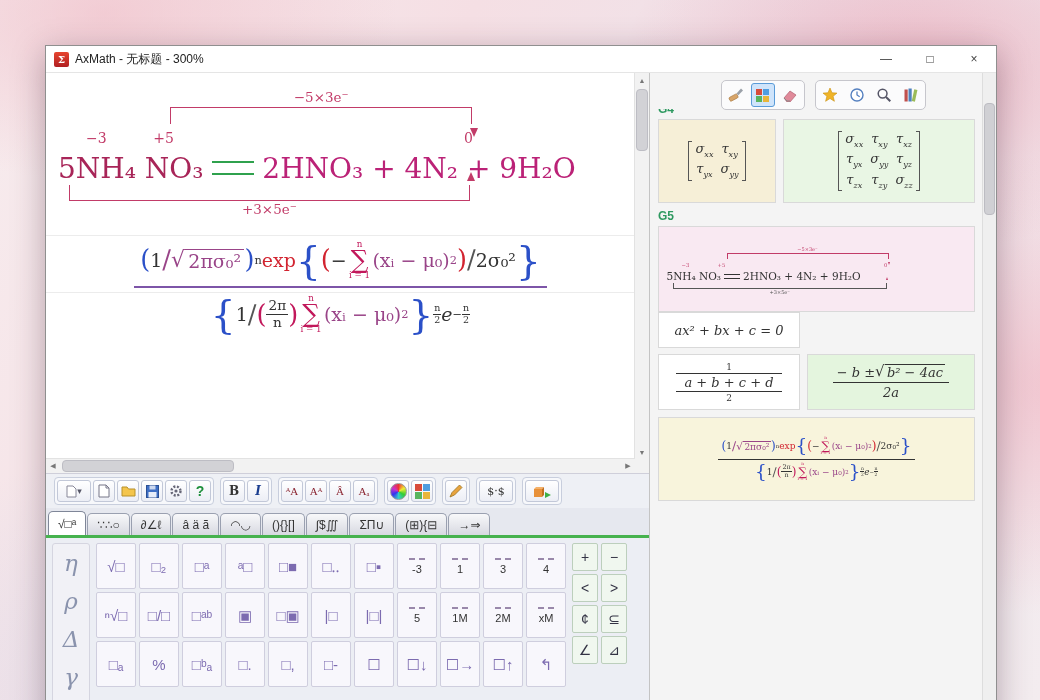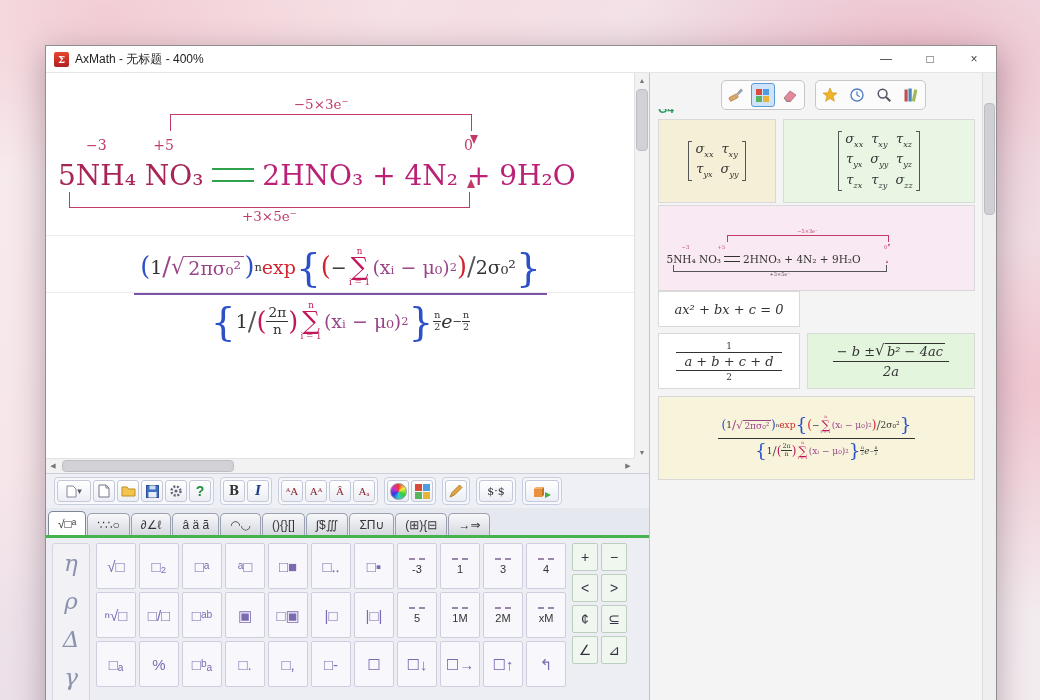--- a/index.html
+++ b/index.html
@@ -31,21 +31,21 @@
   .vscroll{position:absolute;top:0;right:0;bottom:14px;width:14px;background:#f2f2f2;border-left:1px solid #e2e2e2;display:flex;flex-direction:column;align-items:center}
   .hscroll{position:absolute;left:0;right:14px;bottom:0;height:14px;background:#f2f2f2;border-top:1px solid #e2e2e2;display:flex;align-items:center}
   .scr-arrow{color:#777;font-size:7px;width:14px;height:14px;display:flex;align-items:center;justify-content:center;flex:0 0 auto}
   .v-thumb{width:10px;height:60px;background:#d2d2d6;border:1px solid #bdbdc4;border-radius:4px;margin-top:2px}
   .h-thumb{height:10px;width:170px;background:#d2d2d6;border:1px solid #bdbdc4;border-radius:4px;margin-left:2px}
   .hscroll .spacer,.vscroll .spacer{flex:1}
   .scroll-corner{position:absolute;right:0;bottom:0;width:14px;height:14px;background:#f2f2f2}
   
   .chem{position:relative;display:inline-block;font-family:"DejaVu Serif","Liberation Serif",serif;white-space:nowrap}
   .chem-label{font-size:.48em;color:#c23b68;text-align:center;line-height:1.1}
-  .chem-label.top{margin:11px 26% .1em 20%}
+  .chem-label.top{margin:4px 26% .1em 20%}
   .chem-label.bottom{margin:.1em 26.5% 0 2%}
   .chem-bracket{position:relative;height:.55em}
   .chem-bracket.top{margin:0 26% 0 20%;border:.06em solid #c23b68;border-bottom:none}
   .chem-bracket.top::after{content:"";position:absolute;right:-.22em;bottom:-.62em;border:.17em solid transparent;border-top:.34em solid #c23b68}
   .chem-bracket.bottom{margin:0 26.5% 0 2%;border:.06em solid #c23b68;border-top:none}
   .chem-bracket.bottom::after{content:"";position:absolute;right:-.22em;top:-.62em;border:.17em solid transparent;border-bottom:.34em solid #c23b68}
   .chem-main{position:relative;padding-top:1.05em;font-size:1em;line-height:1.15}
   .ox{position:absolute;top:.45em;font-size:.5em;color:#c23b68}
   .ox-left{left:5%}.ox-mid{left:17%}.ox-right{left:72.5%}
   .chem-lhs{color:#a82558}
@@ -140,21 +140,21 @@
   .brace-box{display:inline-flex;flex-direction:column;align-items:center;font-size:9px;color:#333}
   .brace-box .b-body{font-style:italic;font-size:13px;border-top:1px solid #333;border-bottom:1px solid #333;padding:1px 8px;margin:1px 0}
 </style>
 </head>
 <body>
 
 <div class="window">
 
   <div class="titlebar">
     <div class="app-icon">Σ</div>
-    <span class="title-text">AxMath - 无标题 - 400%</span>
+    <span class="title-text">AxMath - 无标题 - 300%</span>
     <div class="win-controls">
       <div class="win-btn">—</div>
       <div class="win-btn">□</div>
       <div class="win-btn">×</div>
     </div>
   </div>
 
   <div class="app-body">
 
     <div class="left-pane">
@@ -613,20 +613,21 @@
                   <span class="mcell">τ<sub>yz</sub></span>
                   <span class="mcell">τ<sub>zx</sub></span>
                   <span class="mcell">τ<sub>zy</sub></span>
                   <span class="mcell">σ<sub>zz</sub></span>
                 </span>
                 <span class="mbrk mbrk-r"></span>
               </div>
           </div>
         </div>
 
+        <div class="gsec">G5</div>
         <div class="card card-chem">
           <div class="chem" style="font-size:10.5px;width:300px">
             <div class="chem-label top">−5×3e⁻</div>
             <div class="chem-bracket top"></div>
             <div class="chem-main">
               <span class="ox ox-left">−3</span>
               <span class="ox ox-mid">+5</span>
               <span class="ox ox-right">0</span>
               <span class="chem-lhs" style="color:#333">5NH₄ NO₃</span><span class="chem-eq" style="border-color:#333"></span><span class="chem-rhs" style="color:#333">2HNO₃ + 4N₂ + 9H₂O</span>
             </div>

